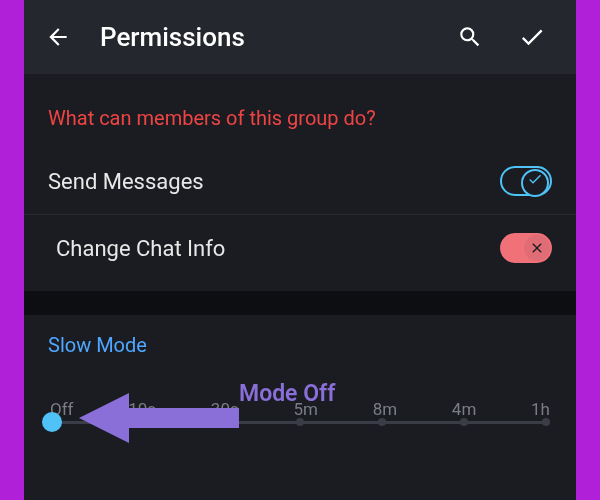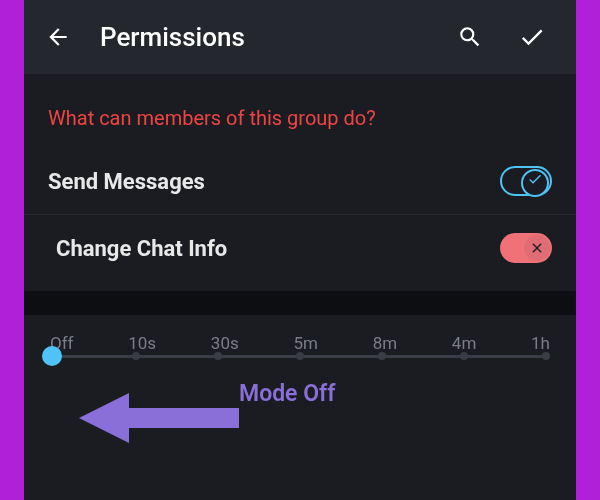--- a/index.html
+++ b/index.html
@@ -39,21 +39,21 @@
   }
   .perm-row {
     display: flex;
     align-items: center;
     padding: 18px 24px 18px 24px;
     color: #e8e8e8;
     font-size: 22px;
     border-bottom: 1px solid rgba(255,255,255,0.06);
   }
   .perm-row:last-of-type { border-bottom: none; padding-left: 32px; }
-  .perm-row .label { flex: 1; font-weight: bold; }
+  .perm-row .label { flex: 1; }
   .toggle {
     width: 52px; height: 30px; border-radius: 15px; position: relative;
   }
   .toggle.on {
     background: transparent;
     border: 2px solid #4fc3f7;
   }
   .toggle.on::after {
     content: ""; position: absolute; right: 1px; top: 1px;
     width: 24px; height: 24px; border-radius: 50%;
@@ -184,20 +184,21 @@
         <svg class="x" viewBox="0 0 24 24">
           <path d="M19 6.4L17.6 5 12 10.6 6.4 5 5 6.4 10.6 12 5 17.6 6.4 19 12 13.4 17.6 19 19 17.6 13.4 12z" fill="#1a1c21"></path>
         </svg>
       </div>
     </div>
   </div>
 
   <div class="separator"></div>
 
   <div class="slowmode">
+    <div class="slowmode-title">Slow Mode</div>
 
     <div class="slider-wrap">
       <div class="ticks">
         <span>Off</span>
         <span>10s</span>
         <span>30s</span>
         <span>5m</span>
         <span>8m</span>
         <span>4m</span>
         <span>1h</span>

